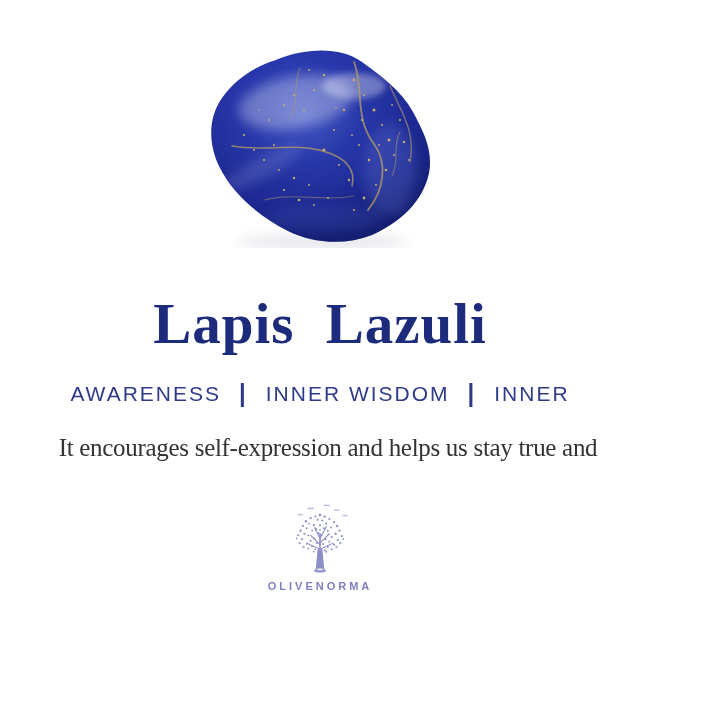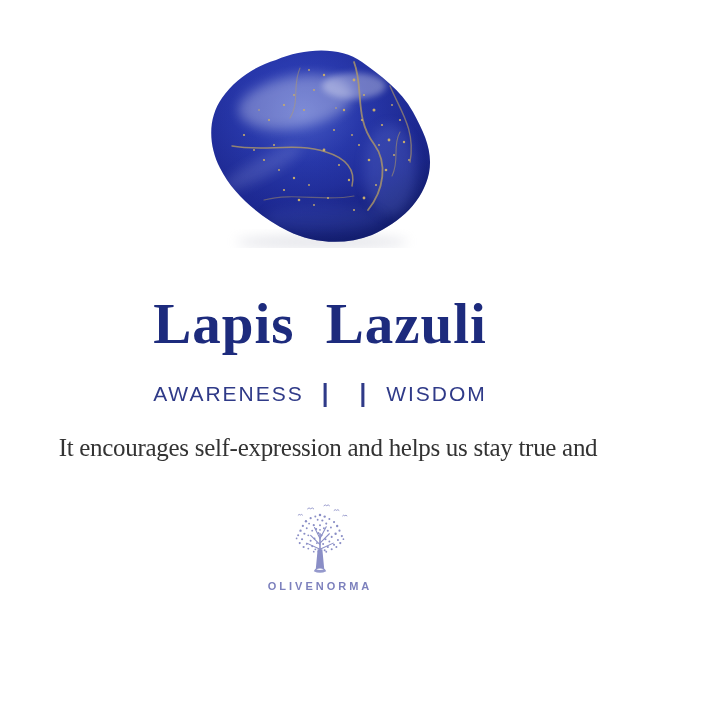--- a/index.html
+++ b/index.html
@@ -184,22 +184,23 @@
         </g>
       </g>
     </svg>
   </div>
 
   <h1 class="title">Lapis Lazuli</h1>
 
   <div class="keywords">
     <span>AWARENESS</span>
     <span class="sep">|</span>
+    <span>INNER WISDOM</span>
     <span class="sep">|</span>
-    <span>WISDOM</span>
+    <span>INNER</span>
   </div>
 
   <p class="desc">
     <span class="line">It encourages self-expression and helps us stay true and</span>
   </p>
 
   <div class="brand">
     <svg width="78" height="72" viewBox="0 0 100 92">
       <g fill="#8a8ec6" stroke="none">
 

